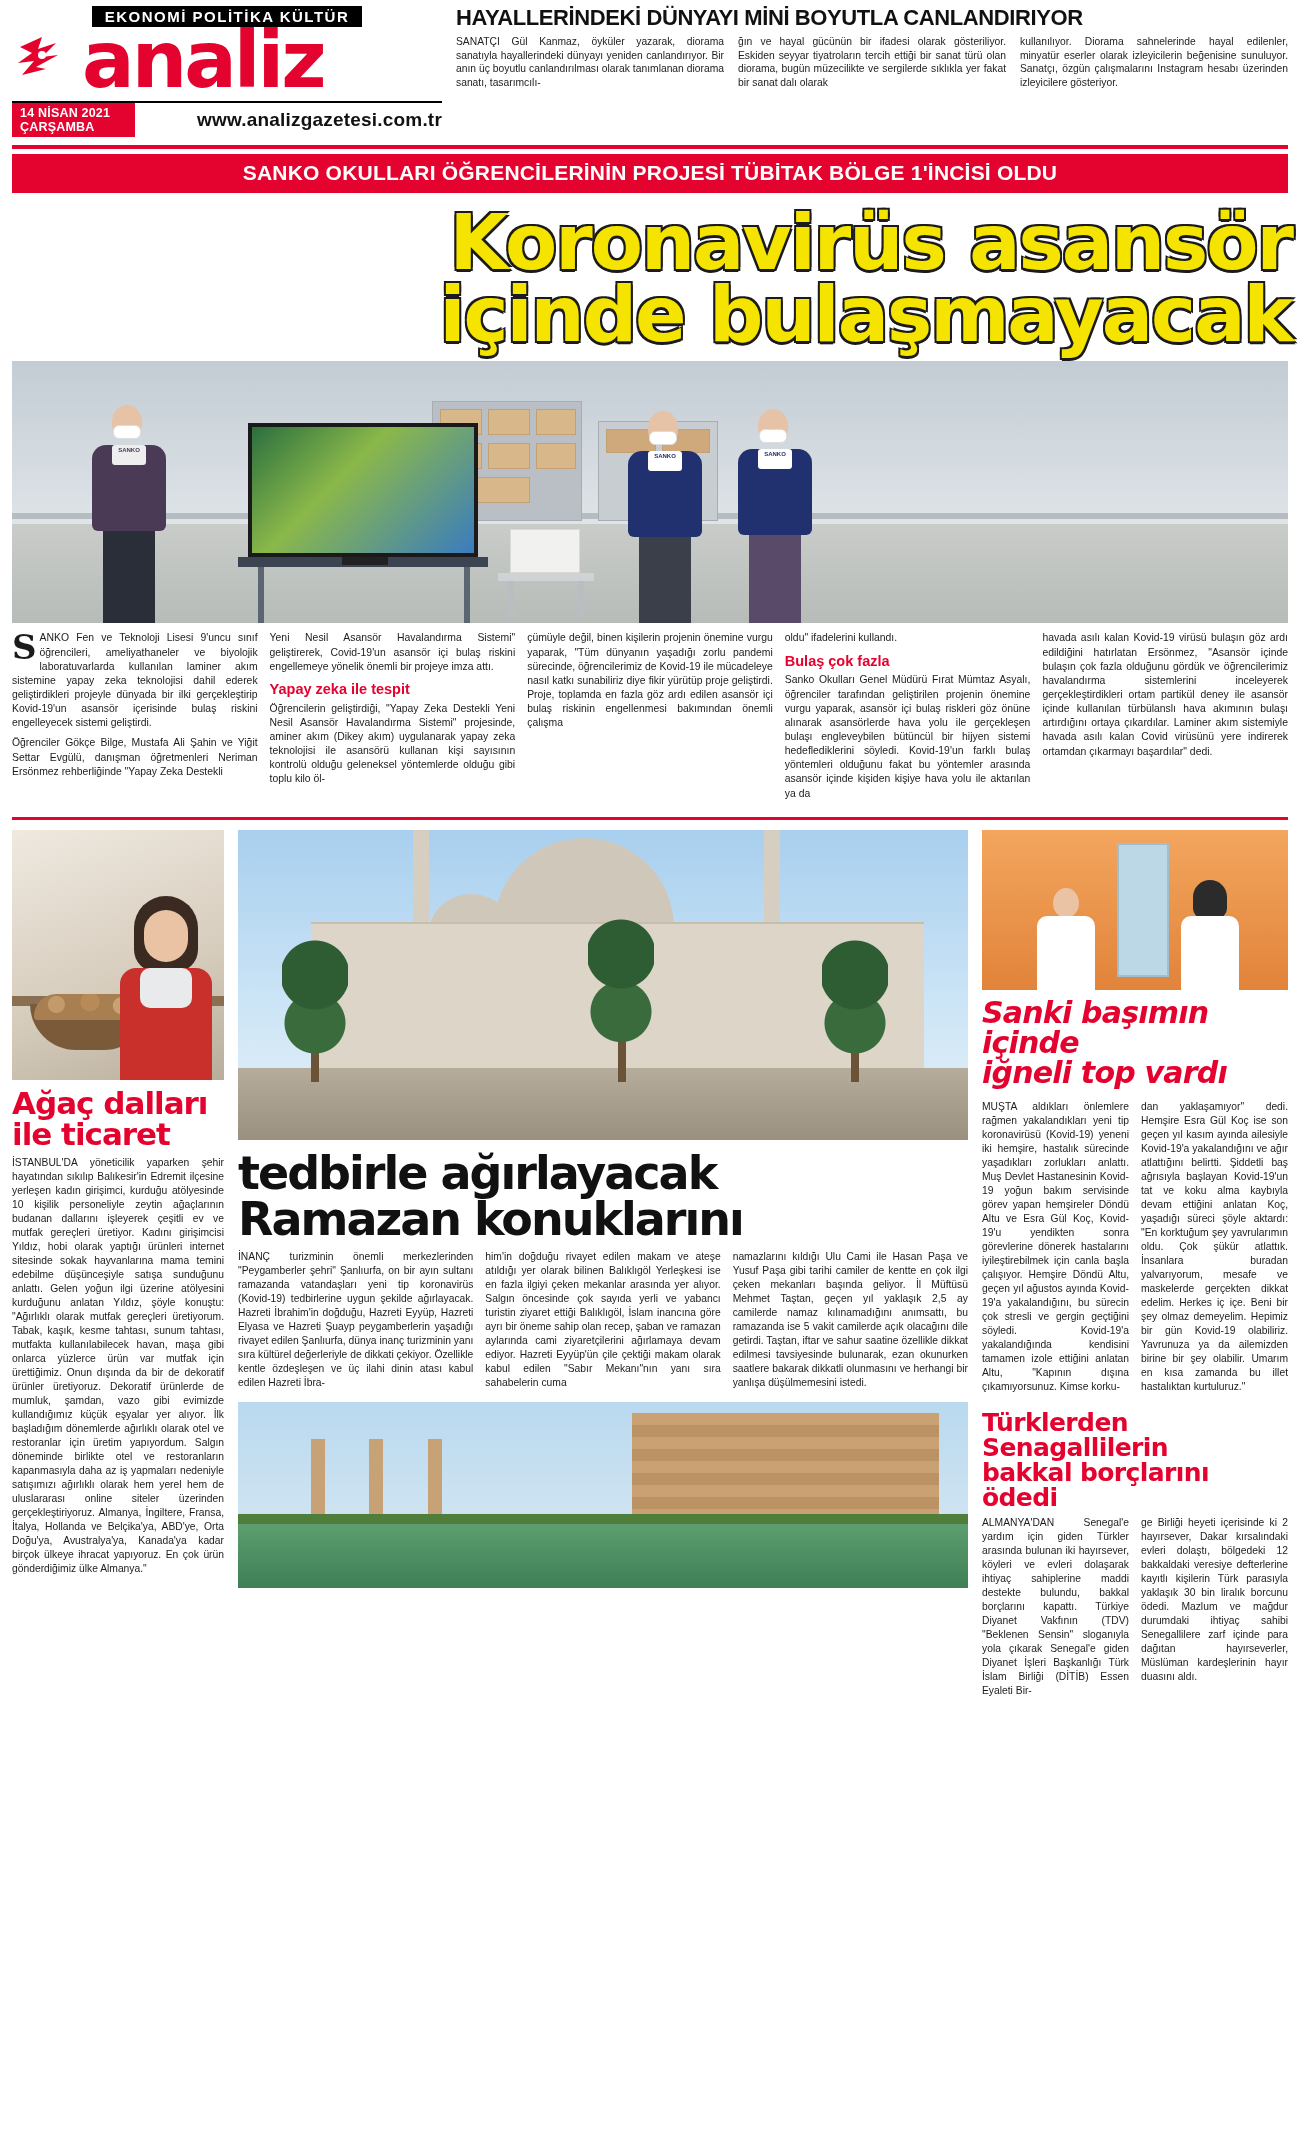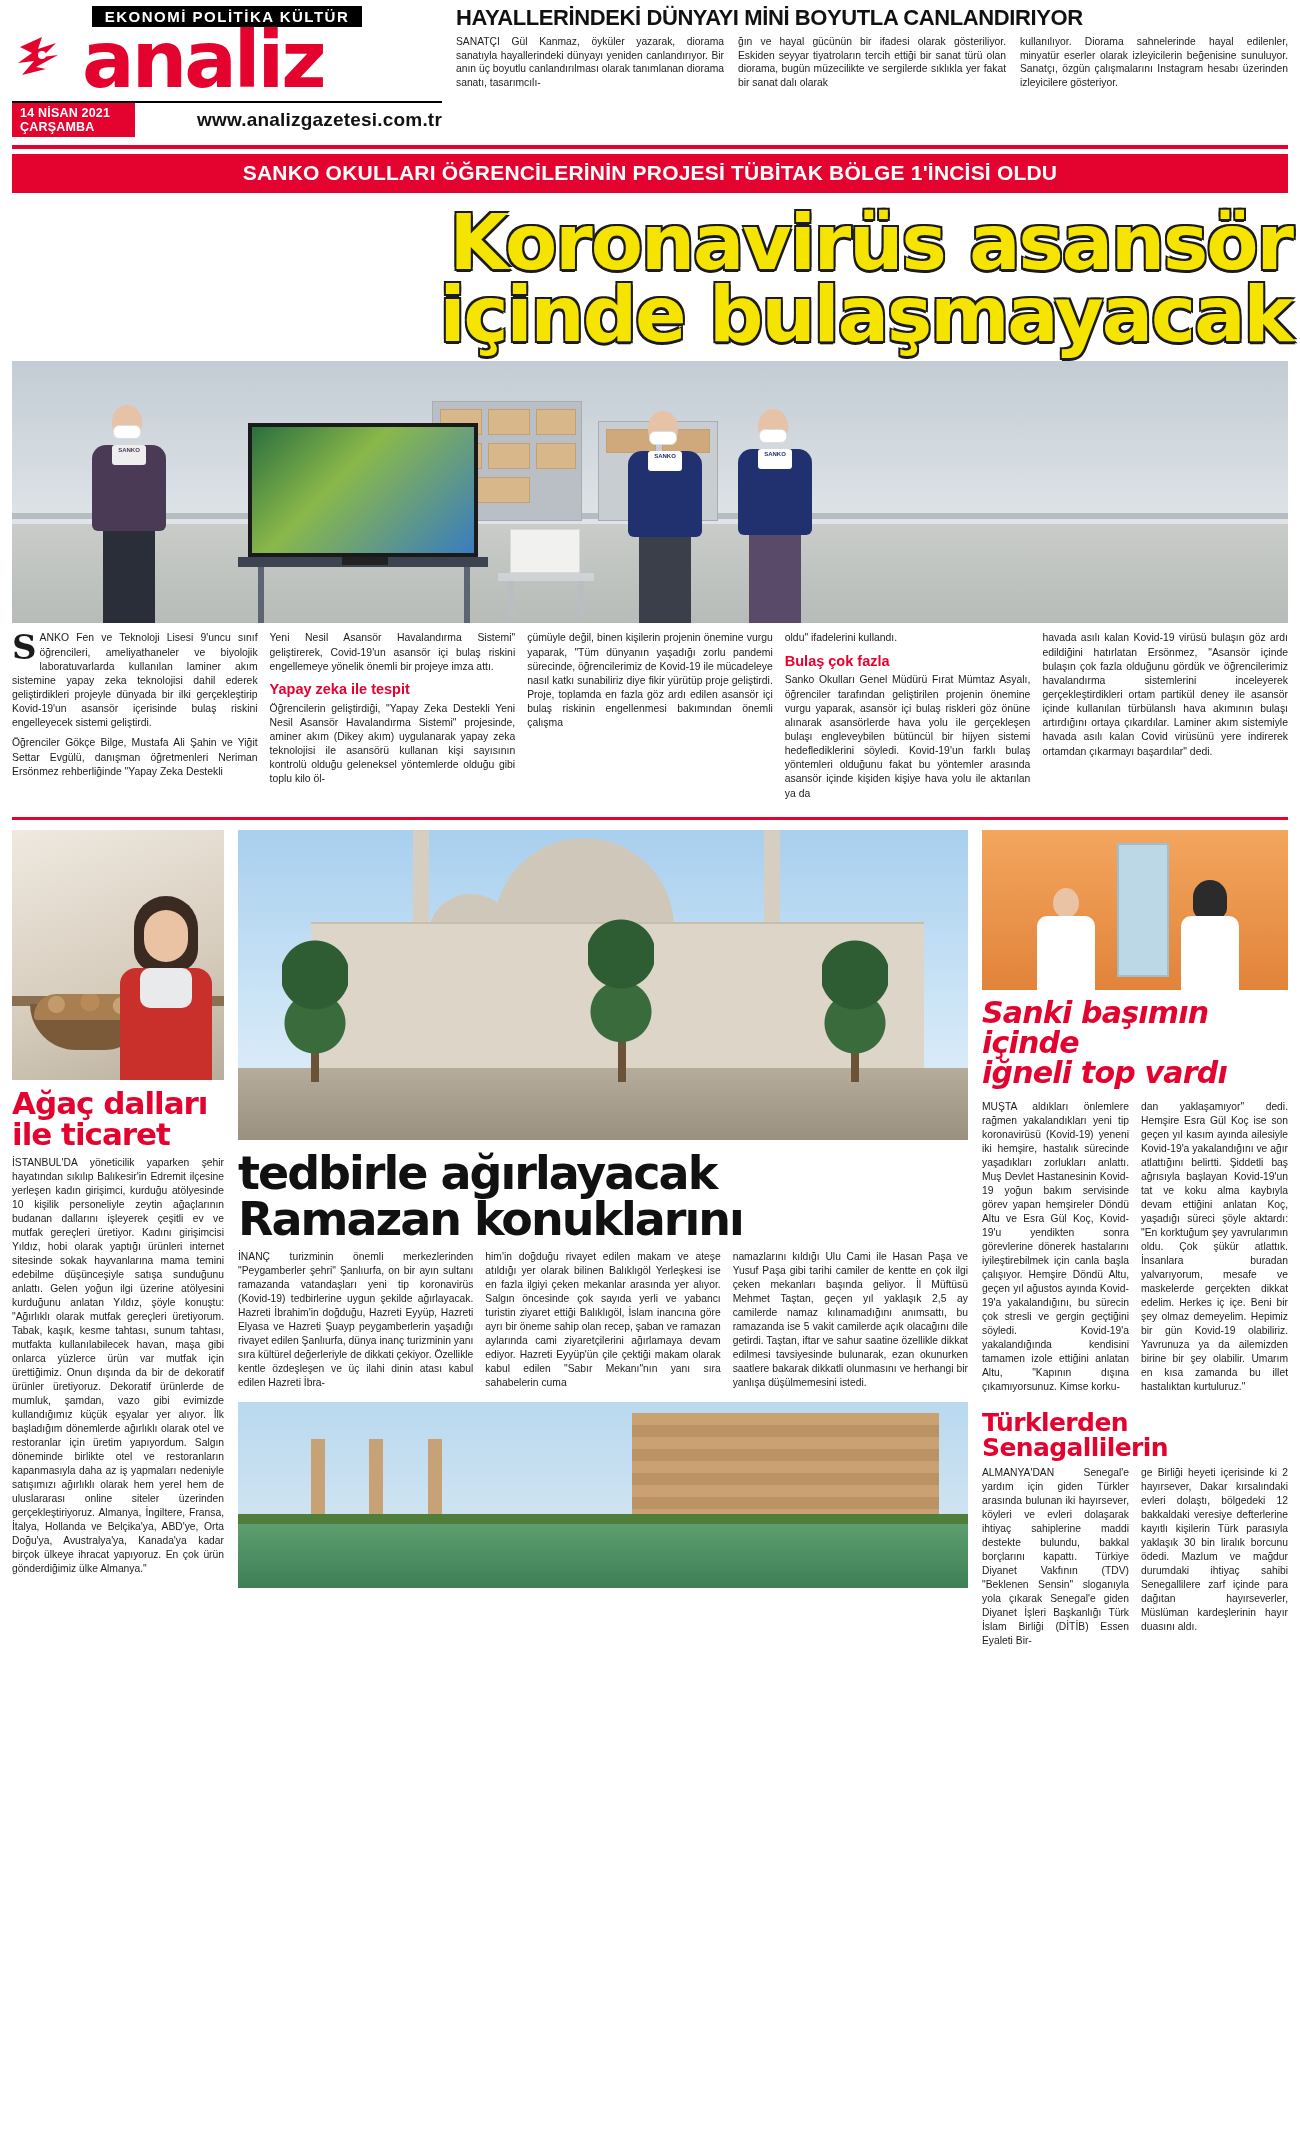--- a/index.html
+++ b/index.html
@@ -375,20 +375,21 @@
         <div>Sanki başımın içinde</div>
         <div>iğneli top vardı</div>
       </div>
       <div class="txt" style="display:flex; gap:12px;">
         <p style="flex:1">MUŞTA aldıkları önlemlere rağmen yakalandıkları yeni tip koronavirüsü (Kovid-19) yeneni iki hemşire, hastalık sürecinde yaşadıkları zorlukları anlattı. Muş Devlet Hastanesinin Kovid-19 yoğun bakım servisinde görev yapan hemşireler Döndü Altu ve Esra Gül Koç, Kovid-19'u yendikten sonra görevlerine dönerek hastalarını iyileştirebilmek için canla başla çalışıyor. Hemşire Döndü Altu, geçen yıl ağustos ayında Kovid-19'a yakalandığını, bu sürecin çok stresli ve gergin geçtiğini söyledi. Kovid-19'a yakalandığında kendisini tamamen izole ettiğini anlatan Altu, "Kapının dışına çıkamıyorsunuz. Kimse korku-</p>
         <p style="flex:1">dan yaklaşamıyor" dedi. Hemşire Esra Gül Koç ise son geçen yıl kasım ayında ailesiyle Kovid-19'a yakalandığını ve ağır atlattığını belirtti. Şiddetli baş ağrısıyla başlayan Kovid-19'un tat ve koku alma kaybıyla devam ettiğini anlatan Koç, yaşadığı süreci şöyle aktardı: "En korktuğum şey yavrularımın oldu. Çok şükür atlattık. İnsanlara buradan yalvarıyorum, mesafe ve maskelerde gerçekten dikkat edelim. Herkes iç içe. Beni bir şey olmaz demeyelim. Hepimiz bir gün Kovid-19 olabiliriz. Yavrunuza ya da ailemizden birine bir şey olabilir. Umarım en kısa zamanda bu illet hastalıktan kurtuluruz."</p>
       </div>
 
       <div class="head-red h-turk">
         <div>Türklerden Senagallilerin</div>
+        <div>bakkal borçlarını ödedi</div>
       </div>
       <div class="txt" style="display:flex; gap:12px;">
         <p style="flex:1">ALMANYA'DAN Senegal'e yardım için giden Türkler arasında bulunan iki hayırsever, köyleri ve evleri dolaşarak ihtiyaç sahiplerine maddi destekte bulundu, bakkal borçlarını kapattı. Türkiye Diyanet Vakfının (TDV) "Beklenen Sensin" sloganıyla yola çıkarak Senegal'e giden Diyanet İşleri Başkanlığı Türk İslam Birliği (DİTİB) Essen Eyaleti Bir-</p>
         <p style="flex:1">ge Birliği heyeti içerisinde ki 2 hayırsever, Dakar kırsalındaki evleri dolaştı, bölgedeki 12 bakkaldaki veresiye defterlerine kayıtlı kişilerin Türk parasıyla yaklaşık 30 bin liralık borcunu ödedi. Mazlum ve mağdur durumdaki ihtiyaç sahibi Senegallilere zarf içinde para dağıtan hayırseverler, Müslüman kardeşlerinin hayır duasını aldı.</p>
       </div>
     </div>
   </div>
 
 </div>
 

